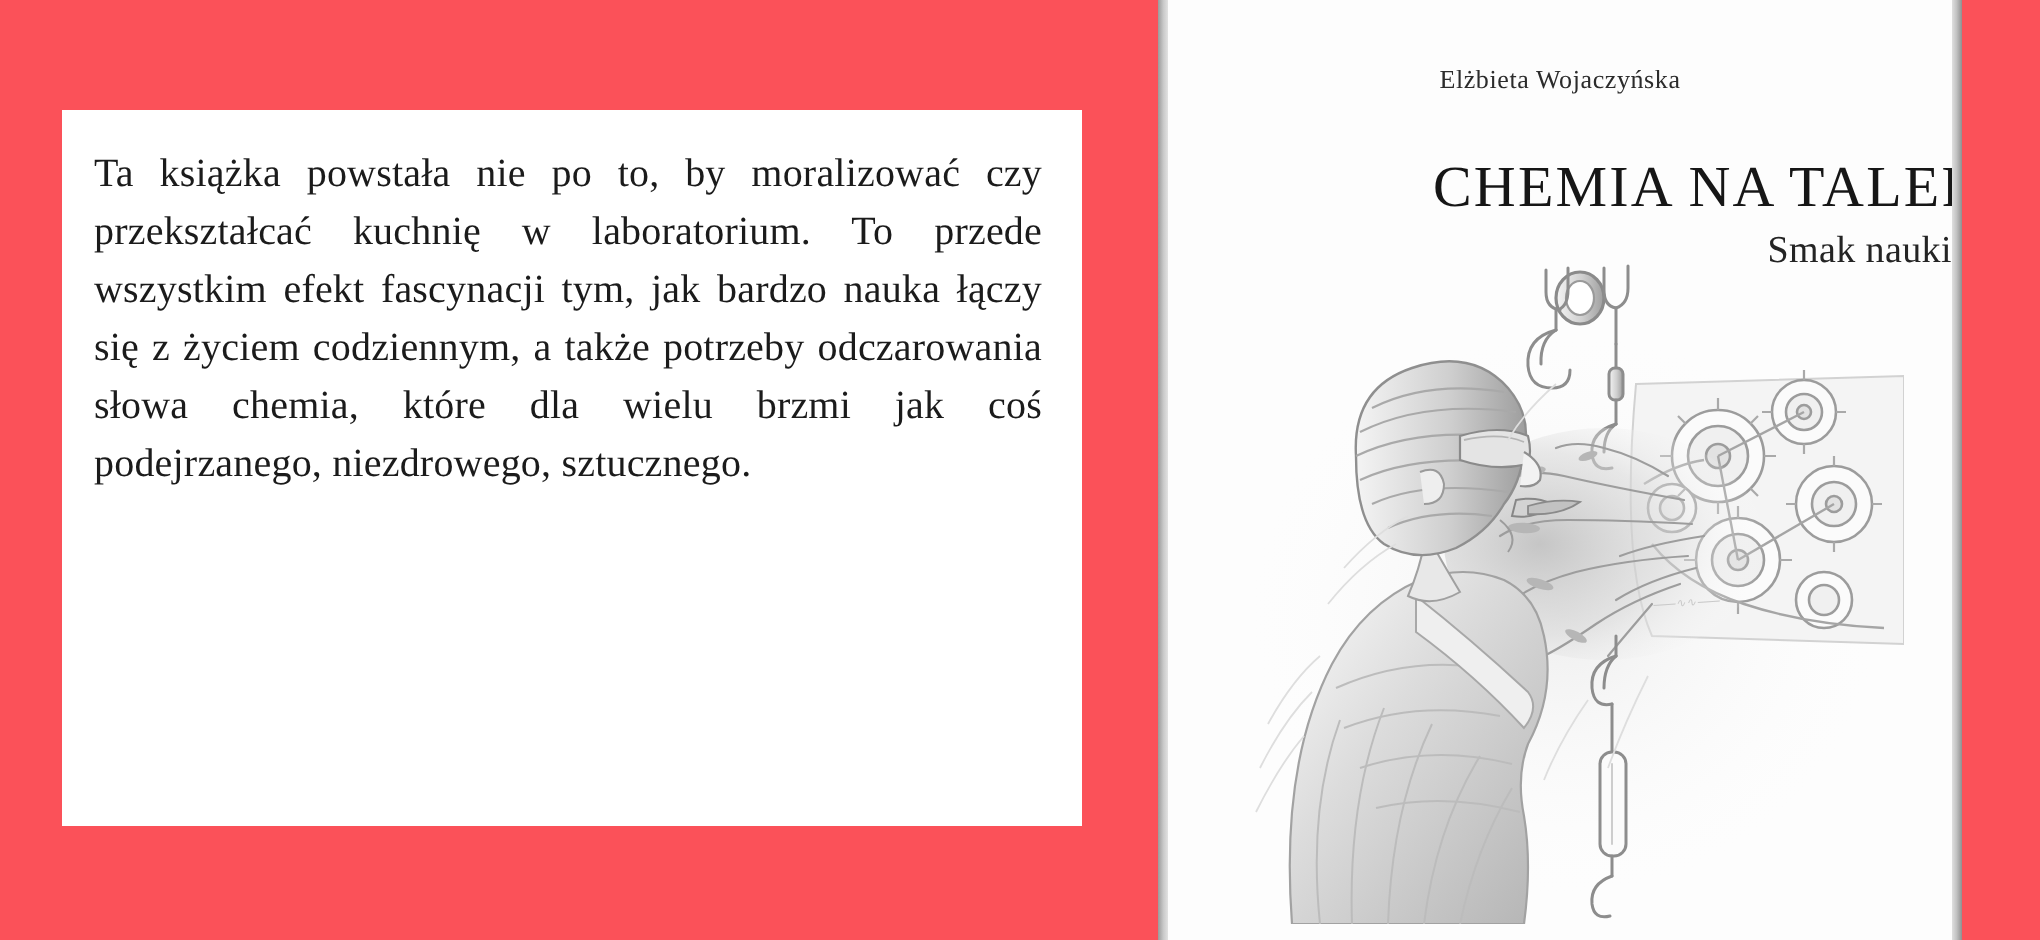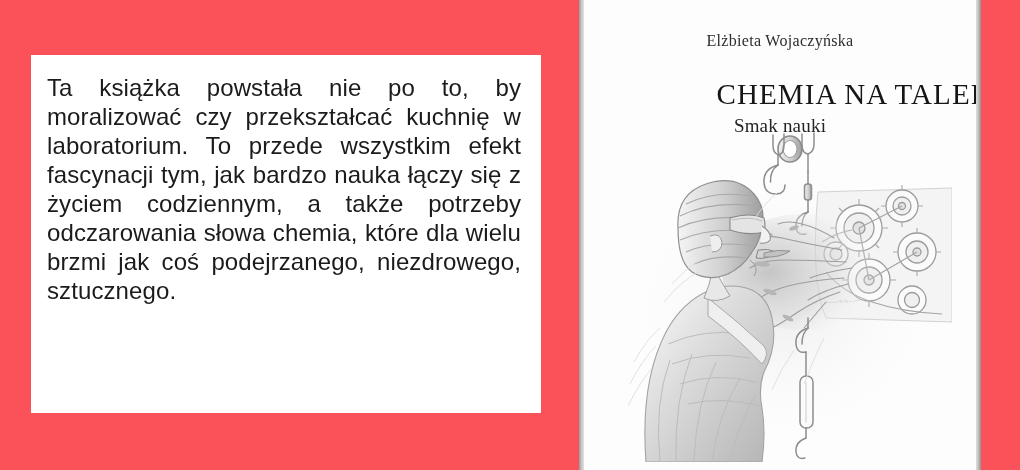--- a/index.html
+++ b/index.html
@@ -29,22 +29,22 @@
     left: 31px;
     top: 55px;
     width: 510px;
     height: 358px;
     background: #ffffff;
     box-sizing: border-box;
     padding: 18px 20px 10px 16px;
   }
   .quote-par {
     margin: 0;
-    font-family: Liberation Sans, sans-serif;
-    font-size: 24px;
+    font-family: Liberation Serif, serif;
+    font-size: 20px;
     line-height: 29px;
     color: #1b1b1b;
     text-align: justify;
     text-justify: inter-word;
     letter-spacing: 0.1px;
   }
   .quote-par + .quote-par {
     margin-top: 29px;
   }
 
@@ -82,21 +82,21 @@
     overflow: hidden;
   }
 
   #cover-author {
     position: absolute;
     left: 0;
     top: 32px;
     width: 392px;
     text-align: center;
     font-family: "Liberation Serif", "DejaVu Serif", serif;
-    font-size: 16px;
+    font-size: 13px;
     color: #2c2c2c;
     letter-spacing: 0.3px;
   }
   #cover-title {
     position: absolute;
     left: 0;
     top: 78px;
     width: 436px;
     text-align: right;
     font-family: "Liberation Serif", "DejaVu Serif", serif;
@@ -104,21 +104,21 @@
     color: #161616;
     letter-spacing: 1.1px;
     white-space: nowrap;
     padding-left: 12px;
   }
   #cover-subtitle {
     position: absolute;
     left: 0;
     top: 115px;
     width: 392px;
-    text-align: center;
+    text-align: right;
     font-family: "Liberation Serif", "DejaVu Serif", serif;
     font-size: 19px;
     color: #242424;
     letter-spacing: 0.2px;
   }
 
   #cover-illustration {
     position: absolute;
     left: 28px;
     top: 132px;

